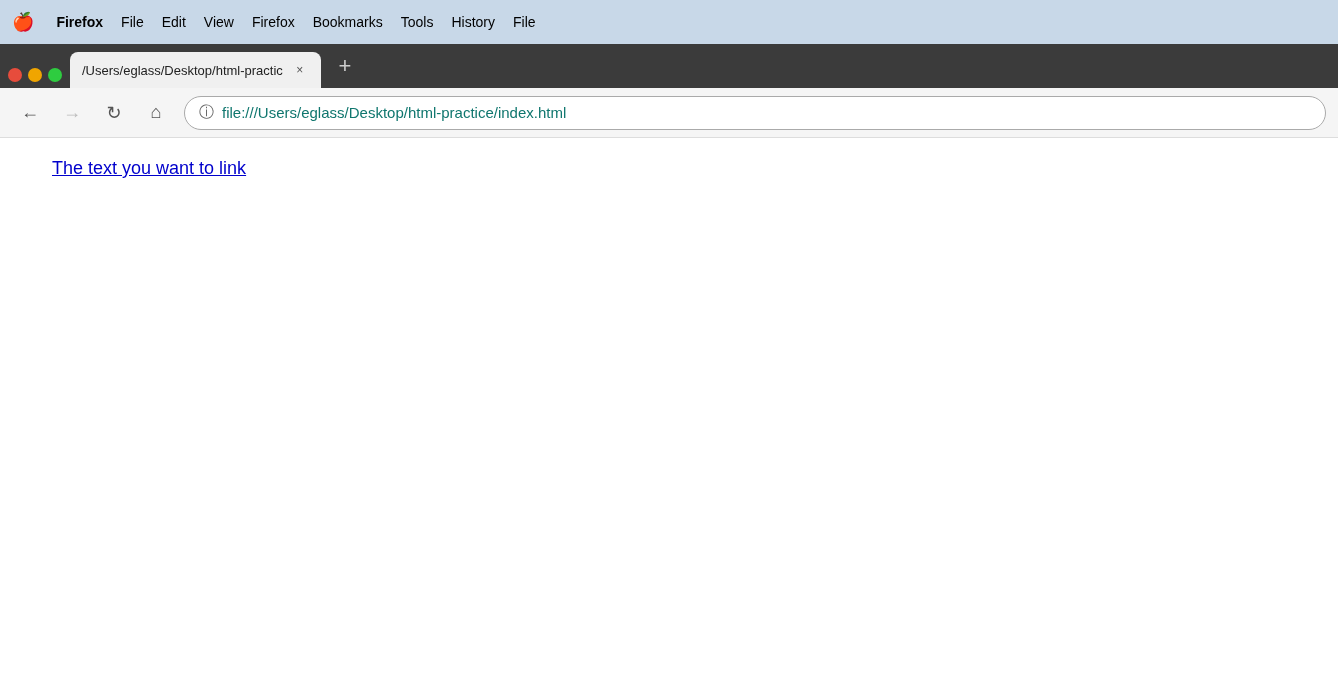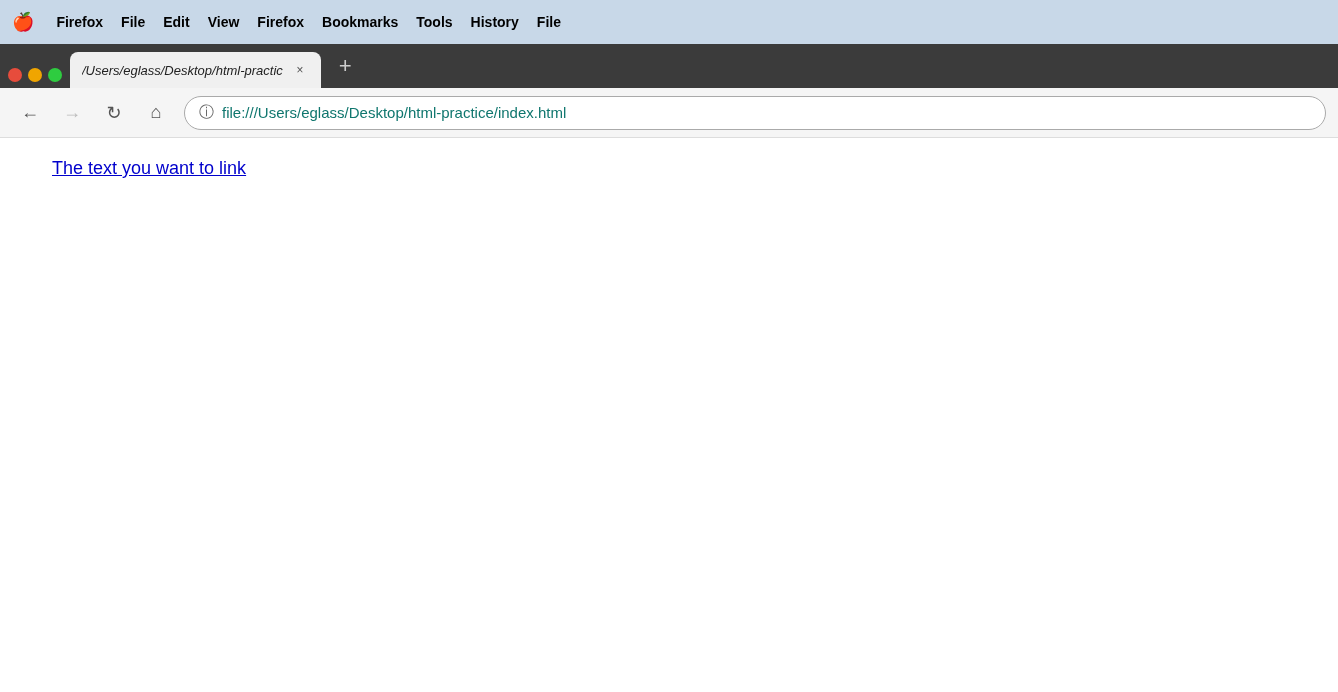--- a/index.html
+++ b/index.html
@@ -14,36 +14,35 @@
       padding: 0 12px;
       gap: 18px;
     }
     .apple-logo {
       font-size: 18px;
       font-weight: bold;
       margin-right: 4px;
     }
     .menu-item {
       font-size: 14px;
-      font-weight: 700;
+      font-weight: 400;
       color: #000;
       cursor: pointer;
     }
     .menu-item.bold {
       font-weight: 700;
     }
 
     
     .tab-bar {
       background: #3b3b3b;
       height: 44px;
       display: flex;
       align-items: flex-end;
       padding: 0 8px;
-      font-style: italic;
     }
     .tab {
       background: #f0f0f0;
       height: 36px;
       min-width: 220px;
       max-width: 300px;
       border-radius: 8px 8px 0 0;
       display: flex;
       align-items: center;
       padding: 0 12px;

